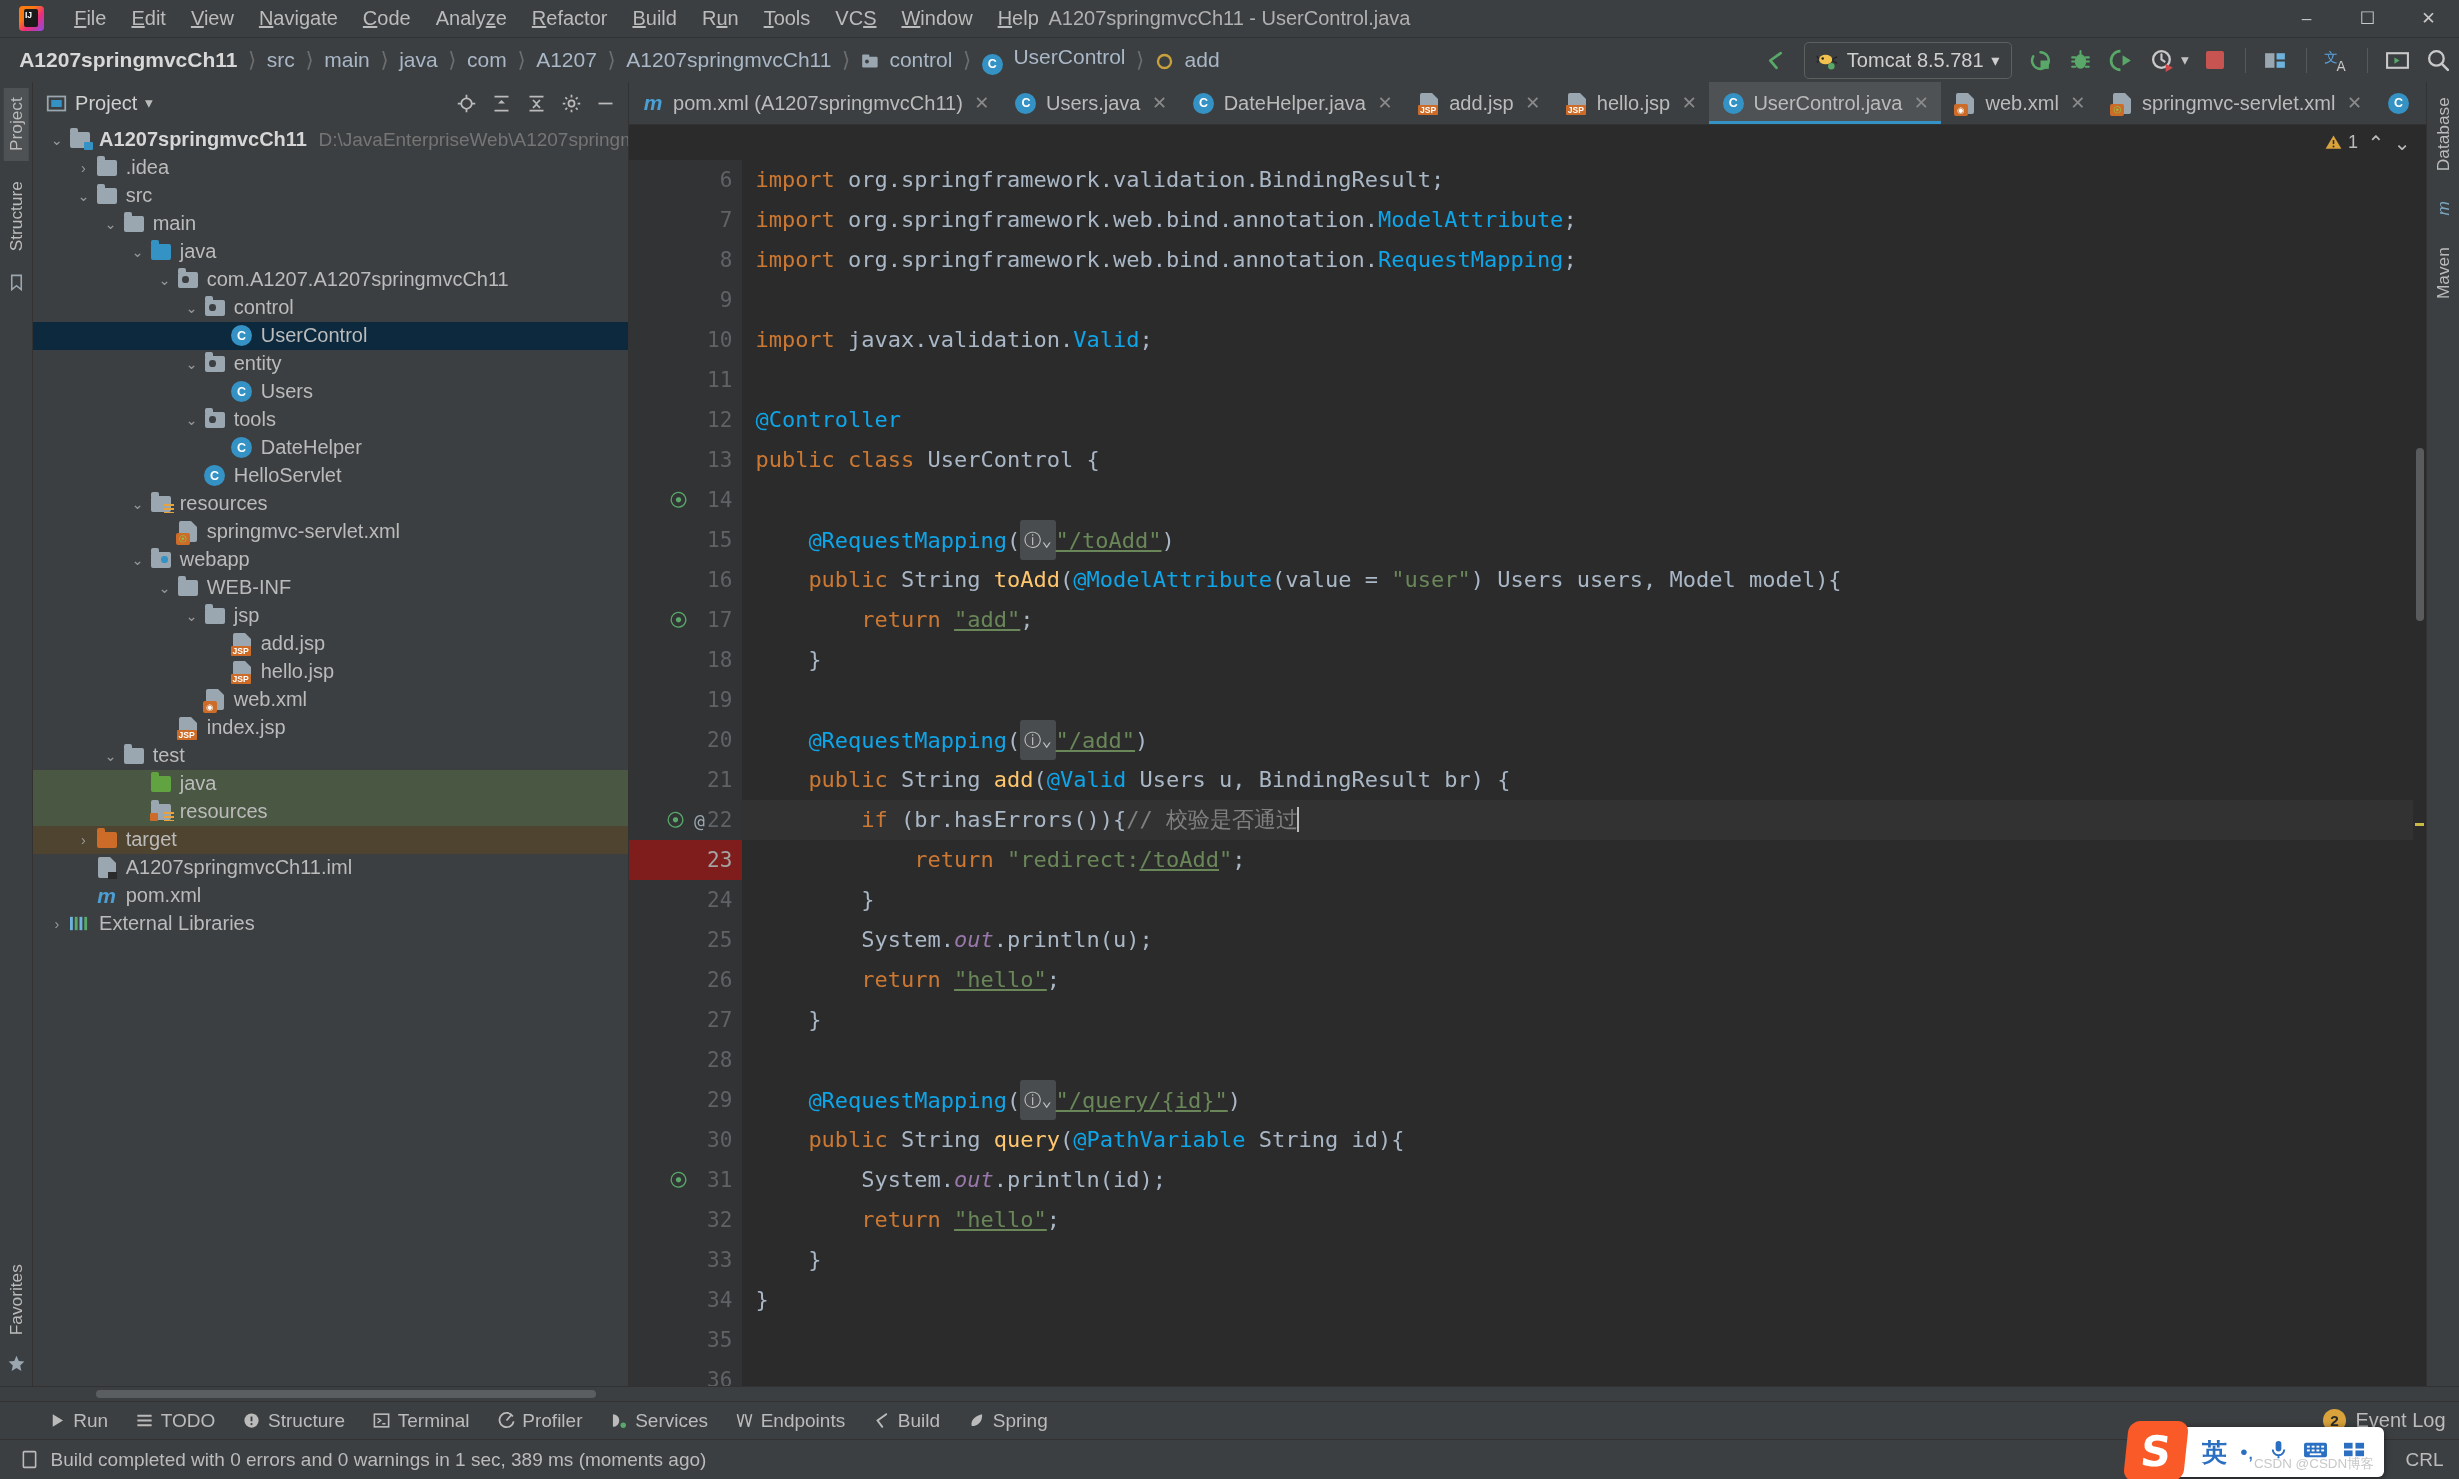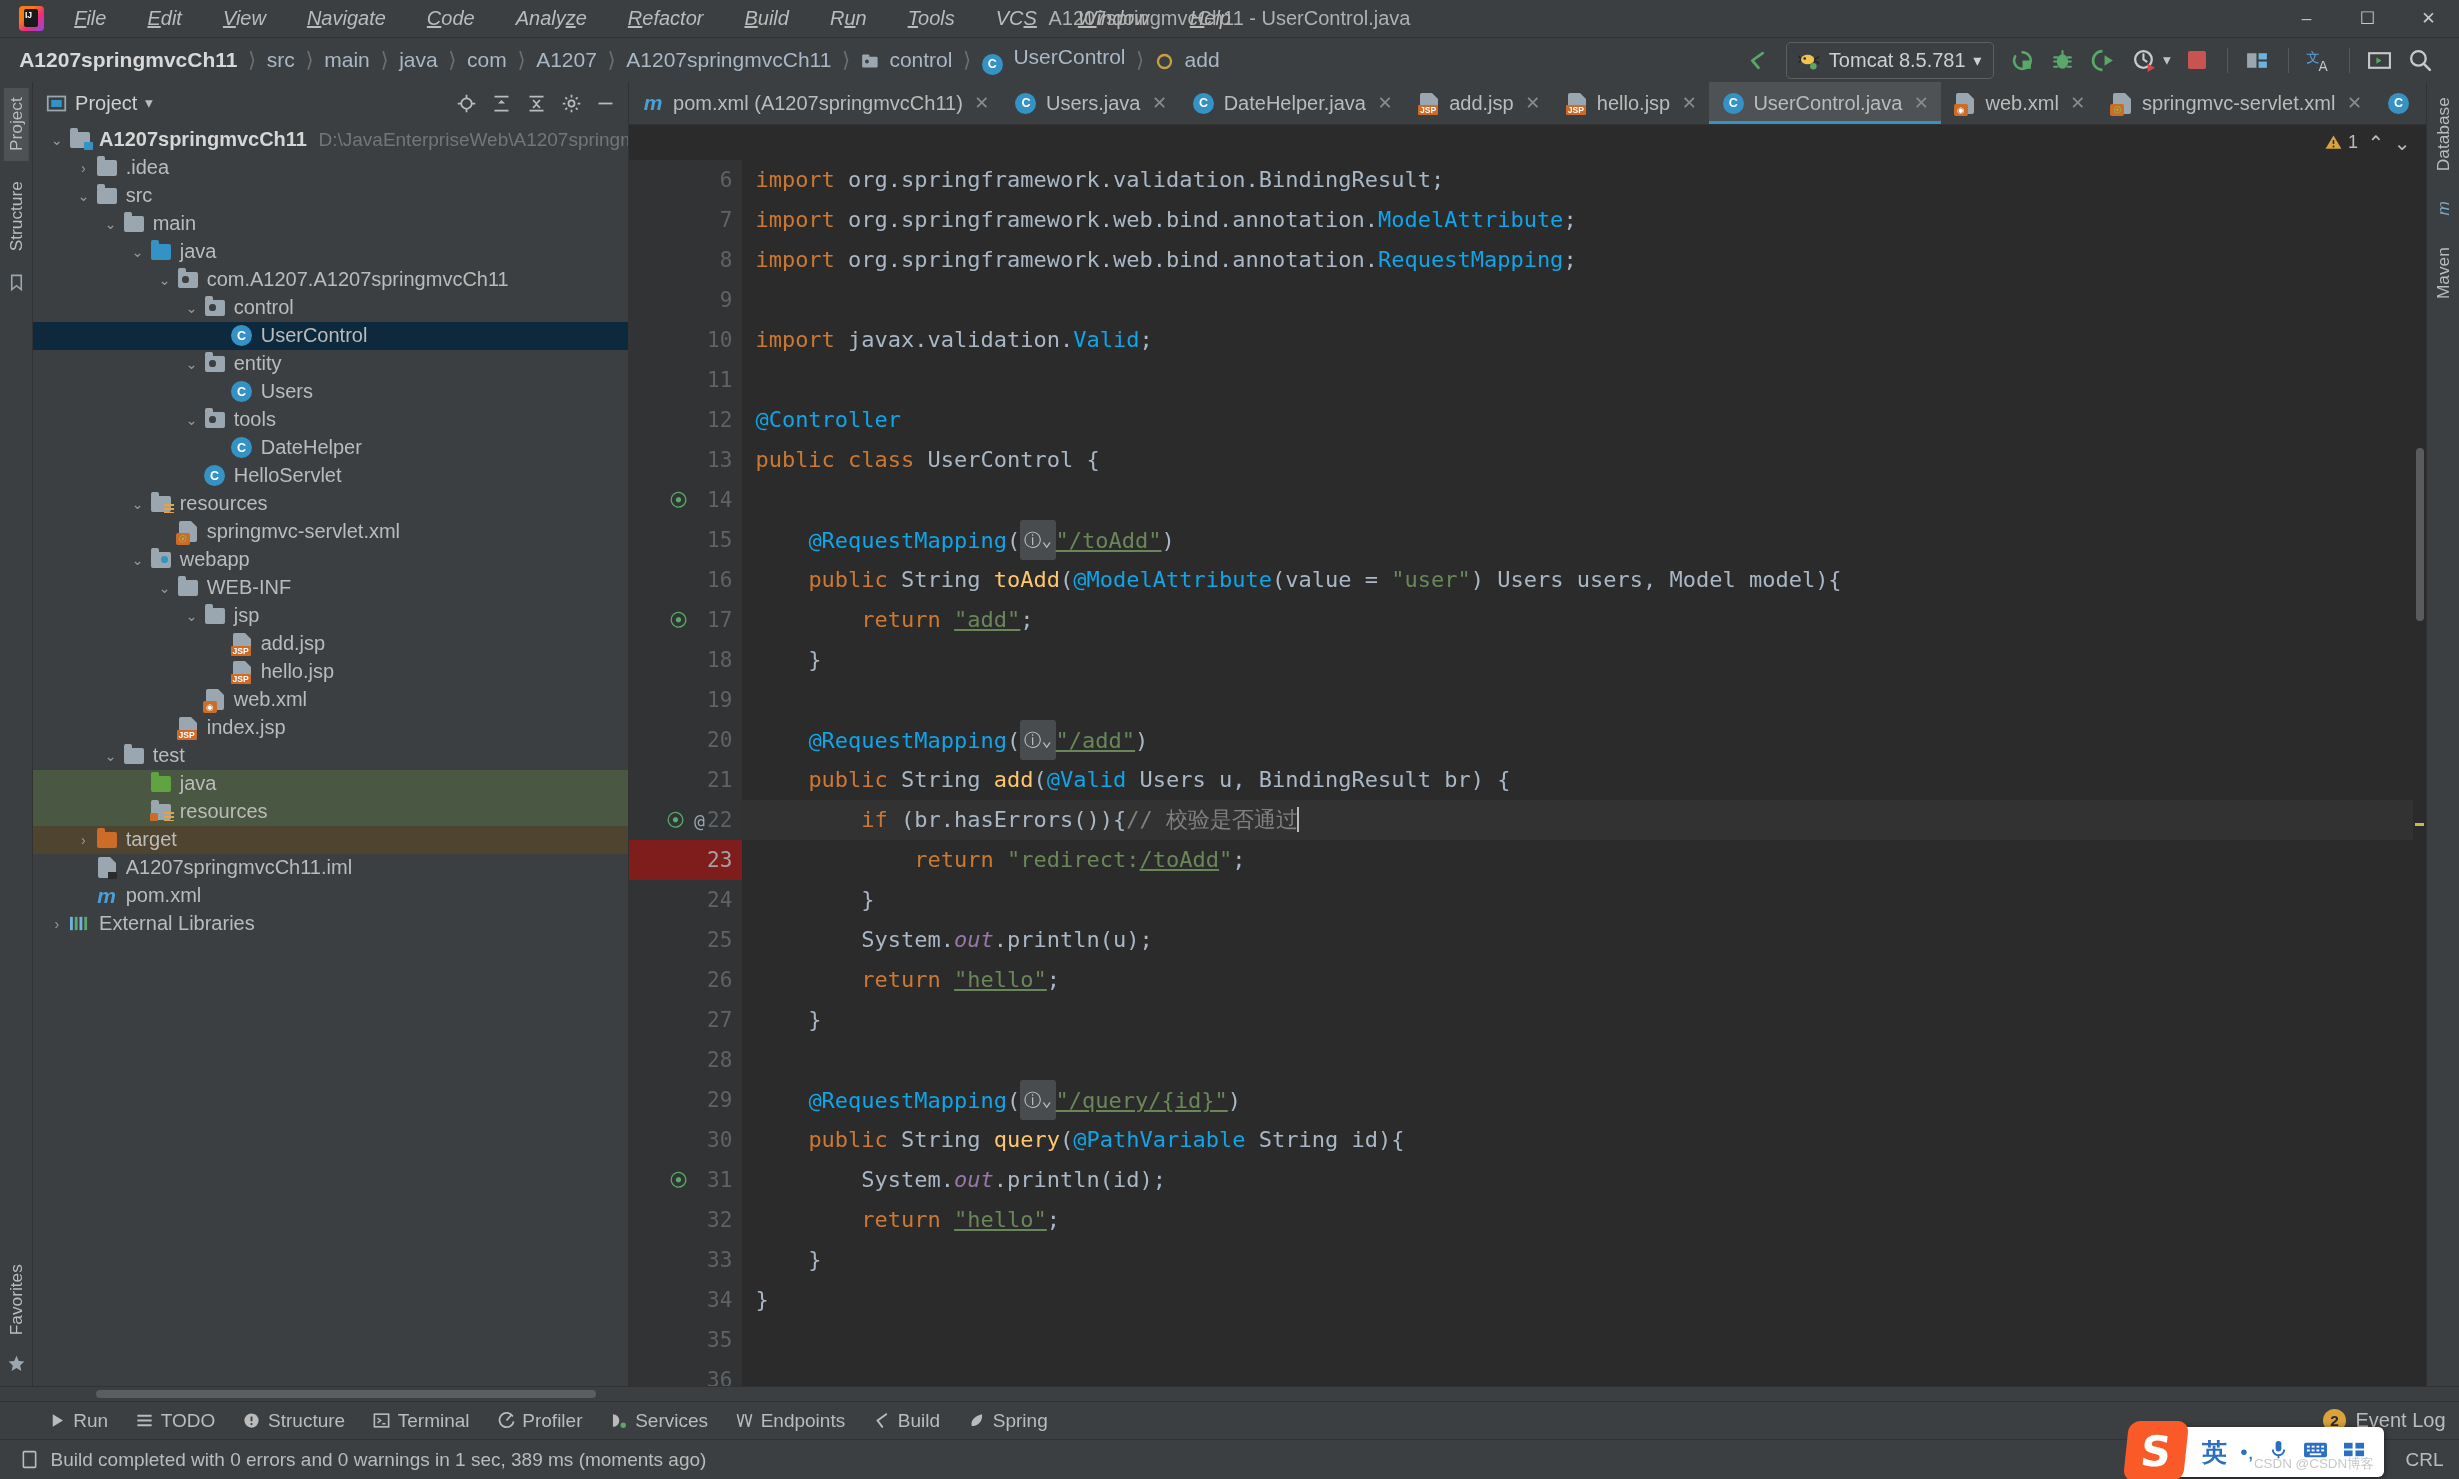--- a/index.html
+++ b/index.html
@@ -18,35 +18,35 @@
     height:37px; background:#3c3f41; display:flex; align-items:center;
     position:relative; flex:none;
   }
   .logo { width:29px; height:29px; margin-left:17.3px; position:relative; flex:none; }
   .logo .sq { position:absolute; inset:1.9px; border-radius:3.8px;
     background:linear-gradient(135deg,#f97a12 0%,#f97a12 32%,#ed2d7b 60%,#8b4ae2 100%); }
   .logo .ij { position:absolute; left:6.7px; top:4.8px; width:14.4px; height:18px;
     background:#1a1a1a; border-radius:1.9px; }
   .logo .ij:after { content:"IJ"; position:absolute; left:1px; top:1px; color:#fff;
     font-size:8.6px; font-weight:bold; }
-  .menubar { display:flex; align-items:flex-start; margin-left:15.4px; gap:16px;font-style:italic; }
+  .menubar { display:flex; align-items:flex-start; margin-left:15.4px; gap:0px; }
   .menubar .mi { padding:3.8px 12.5px; font-size:20px; color:#bbbbbb; cursor:default; white-space:nowrap; }
   .menubar .mi .u { text-decoration:underline; }
   .wintitle { position:absolute; left:0; right:0; text-align:center; font-size:20px; color:#b0b0b0; pointer-events:none; }
   .wbtns { margin-left:auto; display:flex; align-items:center; height:37px; }
   .wbtn { width:61px; height:37px; display:flex; align-items:center; justify-content:center; color:#c8c8c8; font-size:17.3px; }
 
   
   .navrow { height:45px; background:#3c3f41; display:flex; align-items:center;
     border-top:1px solid #323232; flex:none; }
   .crumbs { display:flex; align-items:center; margin-left:13.4px; }
   .crumb { font-size:21px; color:#a9b7c6; padding:1.9px 5.8px; white-space:nowrap; }
   .crumb.root { font-weight:bold; color:#d8d8d8; }
   .sep { color:#6e6e6e; font-size:21px; padding:0 4.8px; }
-  .toolr { margin-left:auto; display:flex; align-items:center; gap:3.8px; padding-right:20px; }
+  .toolr { margin-left:auto; display:flex; align-items:center; gap:3.8px; padding-right:2px; }
   .tb { width:37px; height:33px; display:flex; align-items:center; justify-content:center; border-radius:3.8px; }
   .runcfg { display:flex; align-items:center; gap:7.7px; height:37px; padding:0 11.5px;
     border:1px solid #5e6060; border-radius:4.8px; margin:0 5.8px; }
   .runcfg .lbl { font-size:20px; color:#cfcfcf; white-space:nowrap; }
   .vdiv { width:1px; height:25px; background:#55595c; margin:0 7.7px; }
 
   
   .main { flex:1; display:flex; min-height:0; }
 
   

